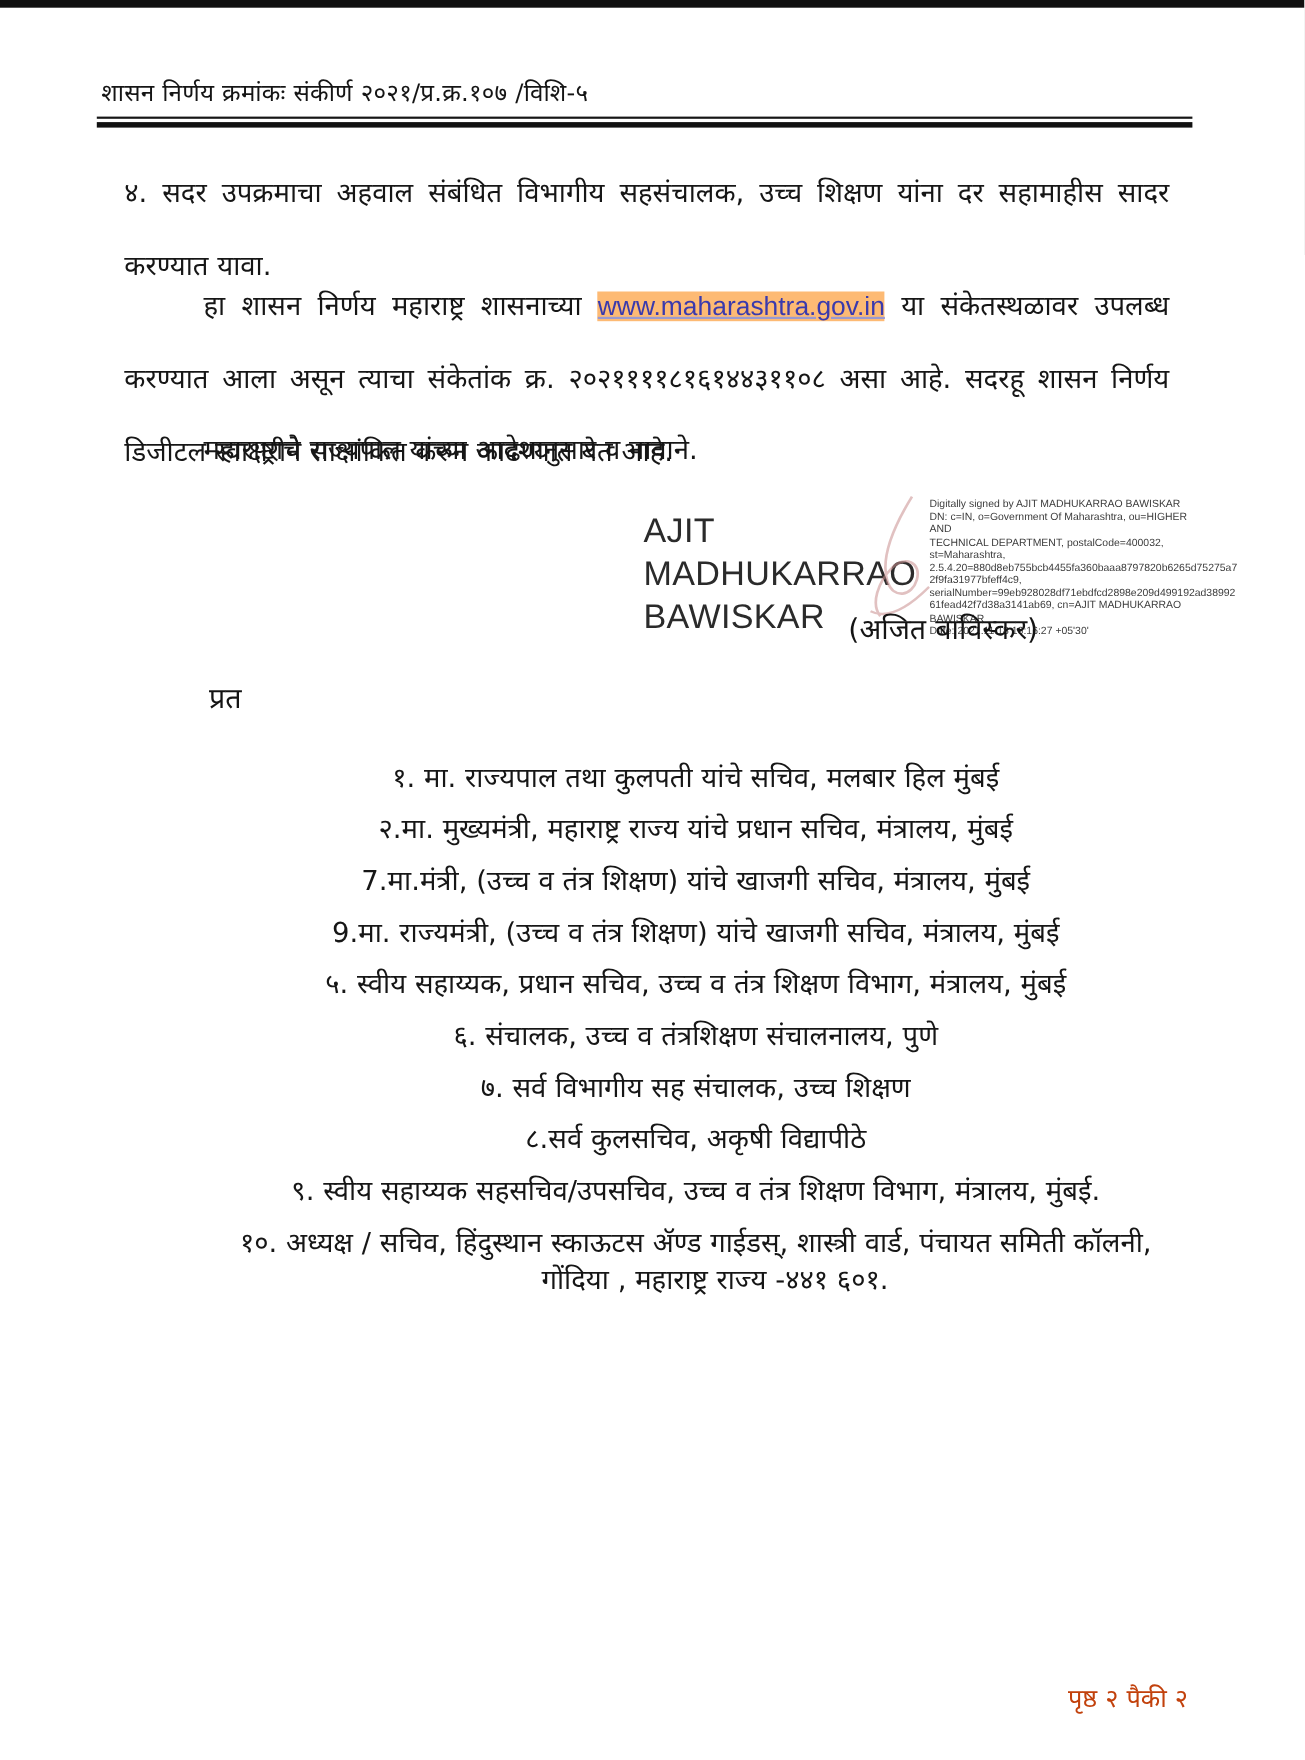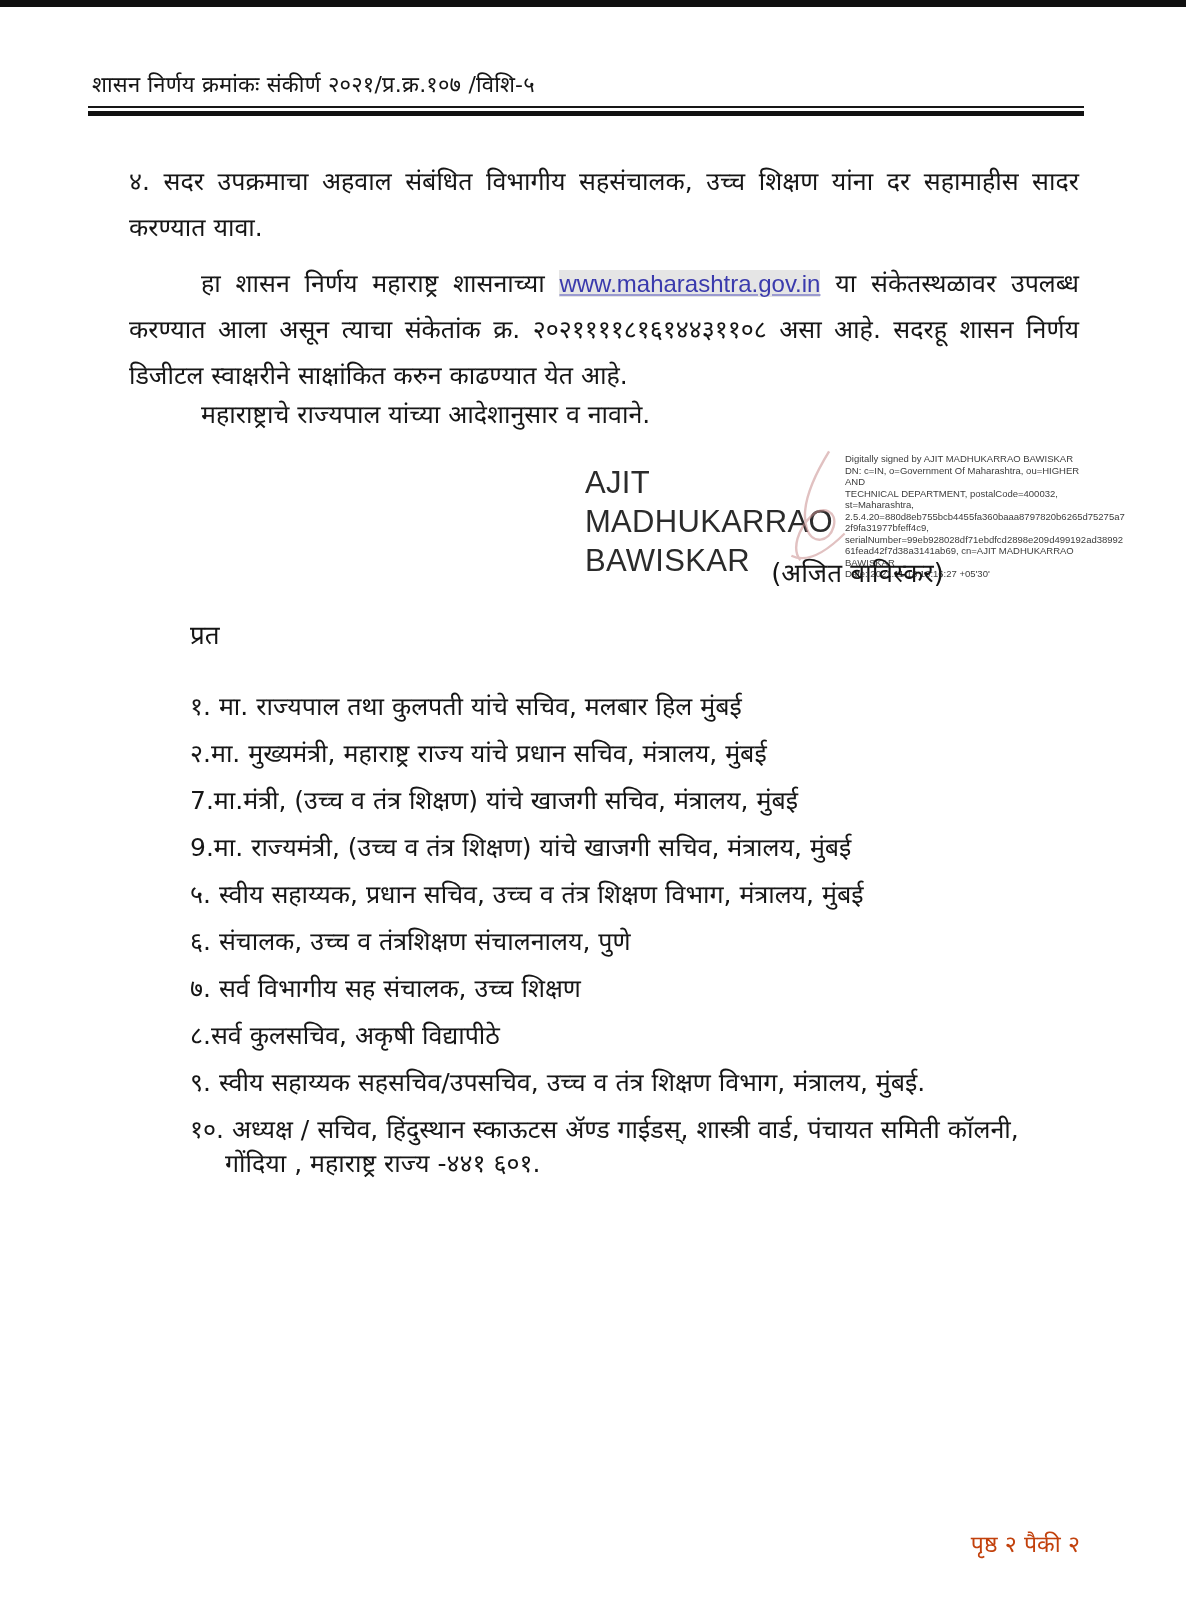--- a/index.html
+++ b/index.html
@@ -19,32 +19,32 @@
     position:absolute;top:68px;left:92px;
     font-size:22px;letter-spacing:.2px;color:#151515;
   }
   .double-rule{position:absolute;top:106px;left:88px;width:996px;}
   .double-rule .thin{height:2px;background:#161616;}
   .double-rule .gap{height:3px;background:transparent;}
   .double-rule .thick{height:5px;background:#111111;}
 
   .para{
     position:absolute;left:113px;width:950px;
-    margin:16px;font-size:25px;line-height:46px;
+    margin:0;font-size:25px;line-height:66px;
     text-align:justify;color:#161616;
   }
   .para-4{top:143px;}
   .para-link{top:245px;text-indent:72px;}
   .para-order{top:376px;text-indent:72px;text-align:left;}
 
   .link{
     color:#3a3aad;
     text-decoration:underline;
     text-decoration-color:#9a9ad0;
-    background:#e5e5e5;
+    background:#fdba74;
     cursor:pointer;
     font-family:"Liberation Sans",sans-serif;
     font-size:24px;
   }
 
   .sig-block{position:absolute;top:445px;left:0;width:1186px;height:190px;}
   .sig-name{
     position:absolute;left:585px;top:18px;width:285px;
     font-family:"Liberation Sans",sans-serif;
     font-size:31px;line-height:39px;color:#2b2b2b;letter-spacing:.3px;
@@ -58,21 +58,21 @@
   }
   .sig-marathi{
     position:absolute;left:640px;top:108px;width:435px;
     text-align:center;font-size:26px;line-height:40px;color:#141414;
   }
 
   .copies-heading{
     position:absolute;top:616px;left:190px;
     font-size:26px;color:#141414;
   }
-  .copies-list{position:absolute;top:690px;left:190px;width:885px;}
+  .copies-list{position:absolute;top:690px;left:190px;width:885px;text-align:center;}
   .copy-item{
     font-size:25px;line-height:34px;color:#161616;
     margin-bottom:13px;
     padding-left:35px;text-indent:-35px;
   }
   .footer-page{
     position:absolute;top:1527px;right:106px;
     font-size:23px;color:#c2410c;
   }
 </style>

